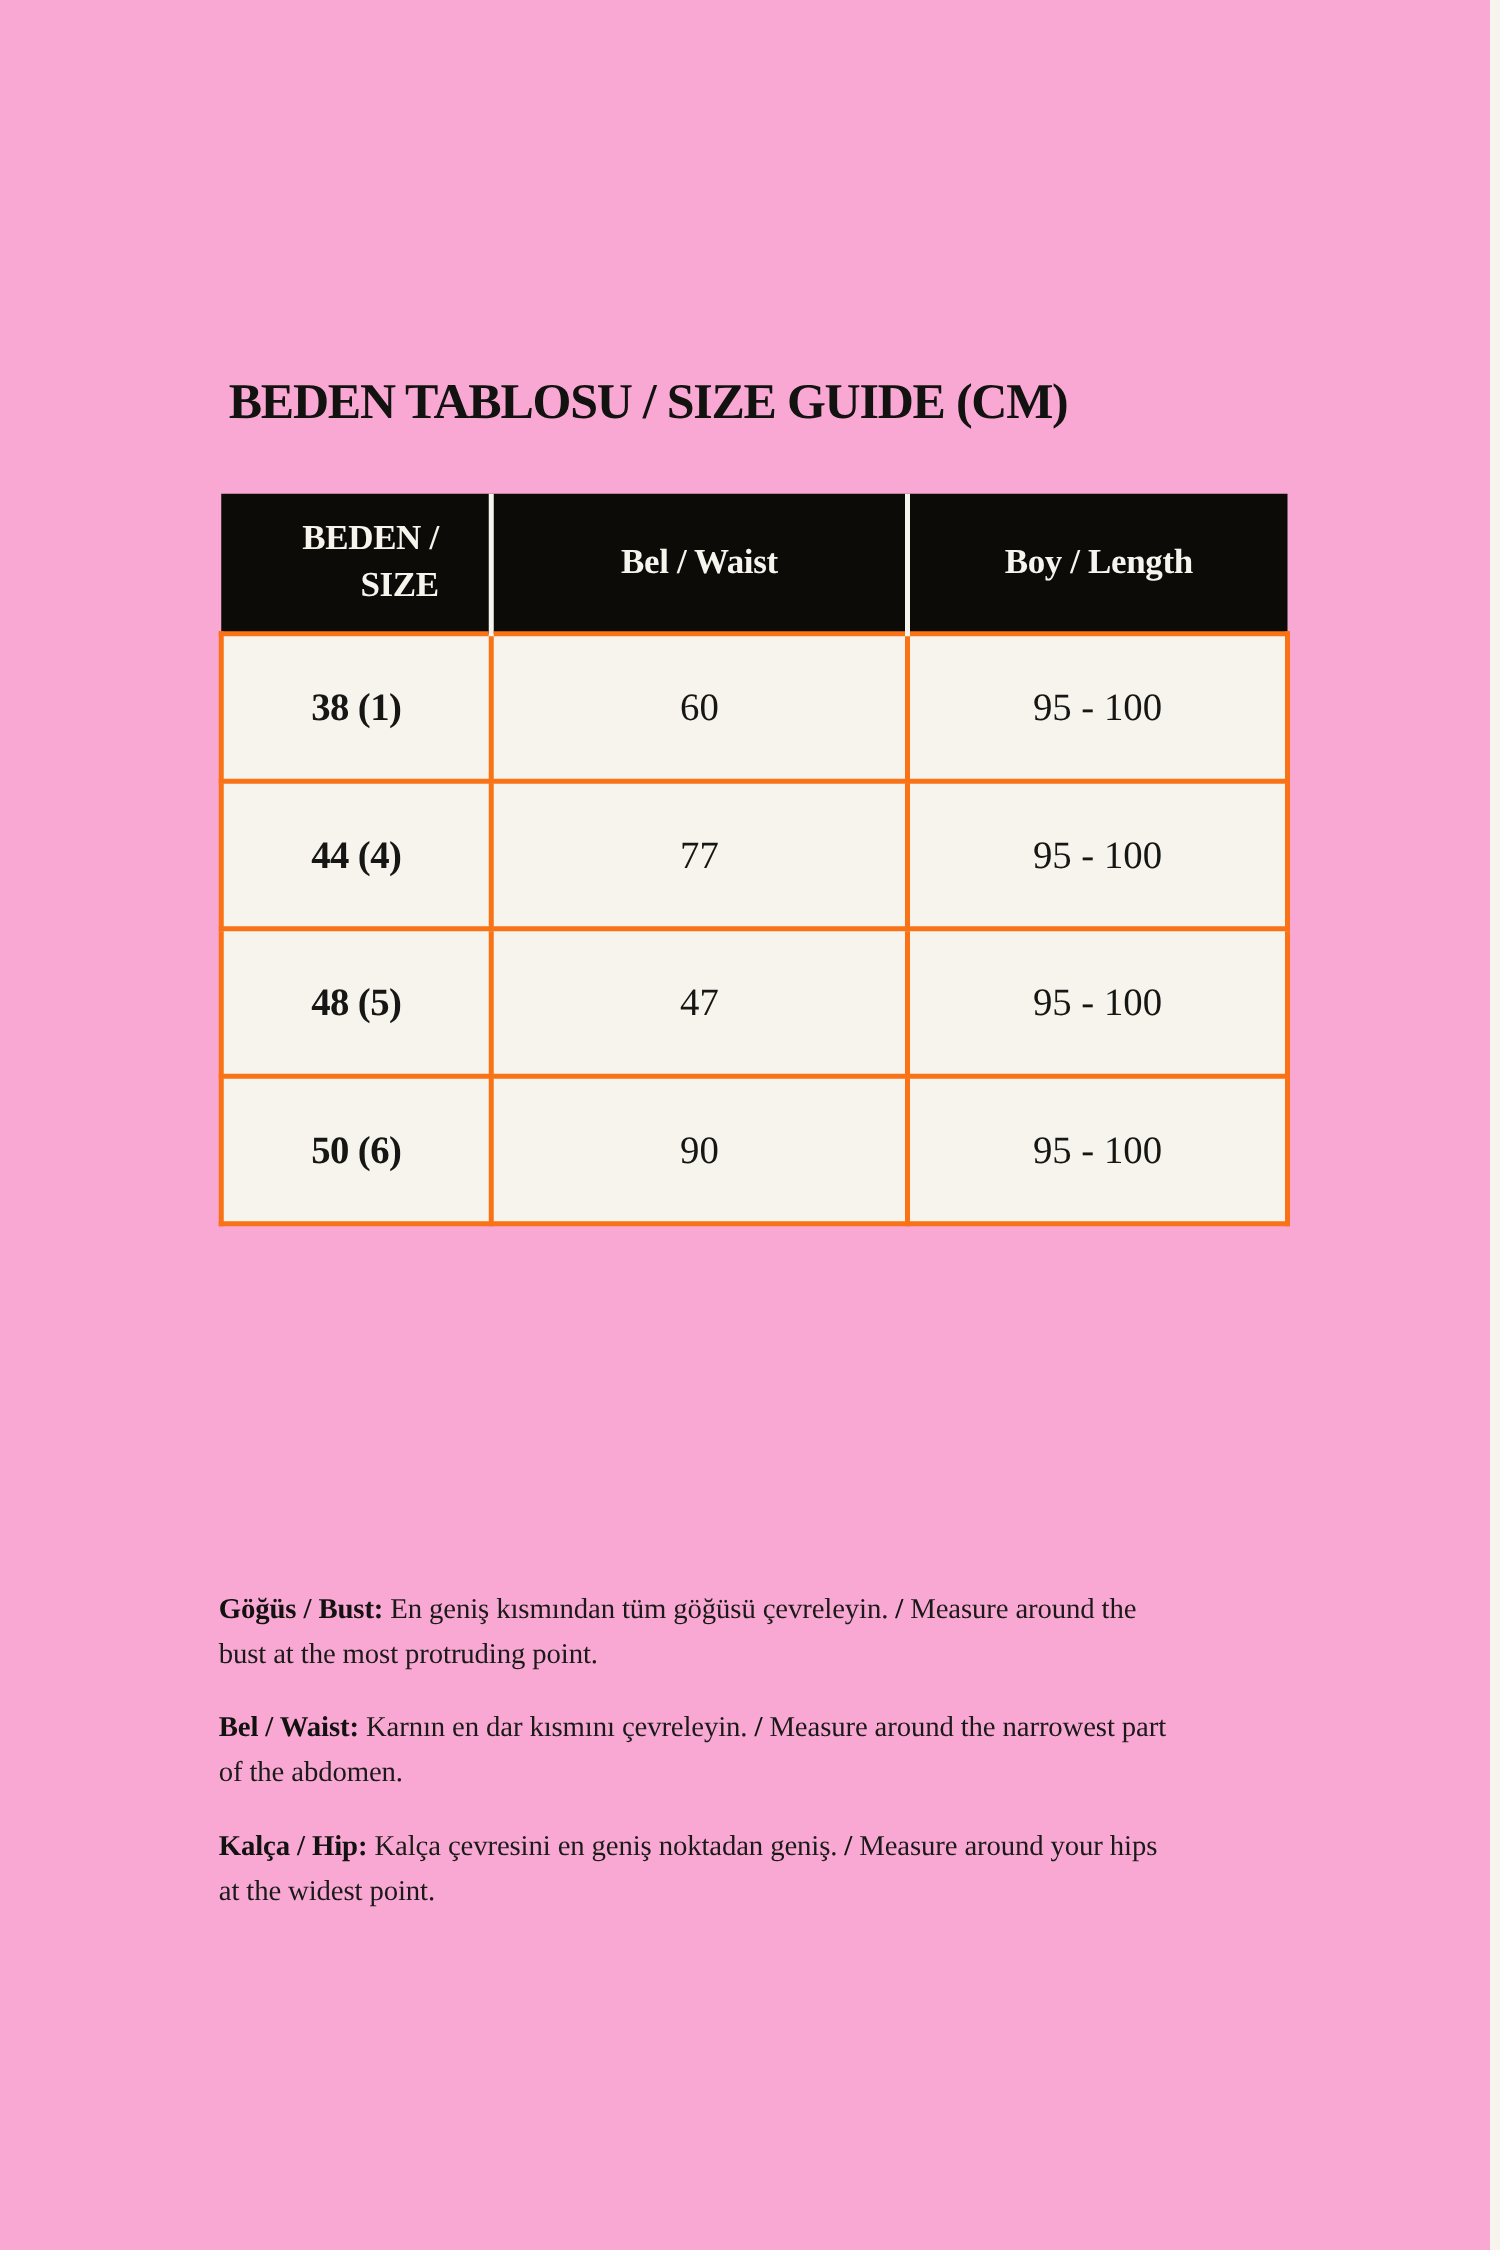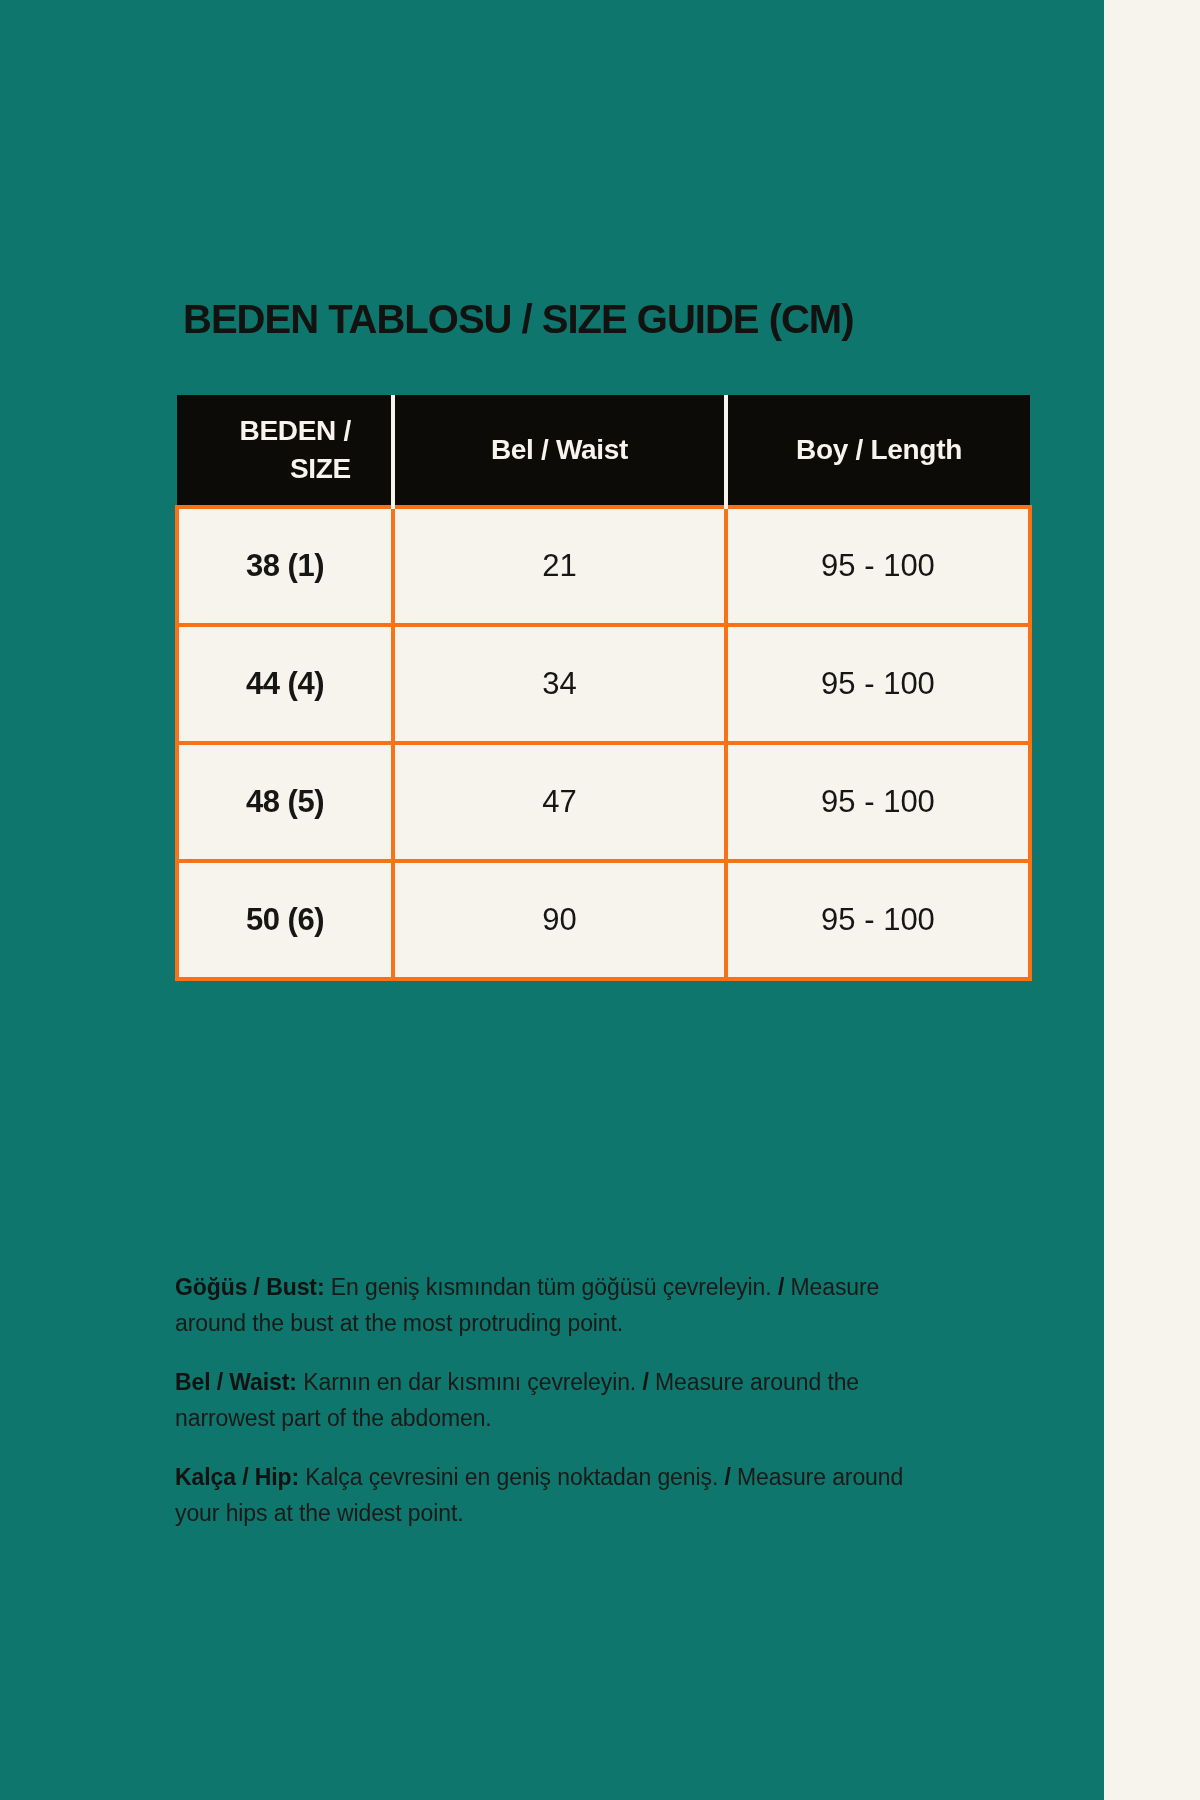--- a/index.html
+++ b/index.html
@@ -1,22 +1,22 @@
 <!DOCTYPE html>
 <html><head>
 <meta charset="utf-8">
 <style>
   * { margin: 0; padding: 0; box-sizing: border-box; }
   html, body { background: #F7F4ED; }
   .page {
     position: relative;
-    width: 1104px;
+    width: 1192px;
     height: 1800px;
-    background: #0f766e;
-    font-family: Liberation Sans, sans-serif;
+    background: #f9a8d4;
+    font-family: Liberation Serif, serif;
     color: #161616;
     overflow: hidden;
   }
   .page-title {
     position: absolute;
     left: 183px;
     top: 297px;
     font-size: 40px;
     font-weight: 700;
     letter-spacing: -1px;
@@ -93,26 +93,26 @@
     <thead>
       <tr>
         <th class="th-size">BEDEN / SIZE</th>
         <th class="divided">Bel / Waist</th>
         <th class="divided">Boy / Length</th>
       </tr>
     </thead>
     <tbody>
       <tr>
         <td class="cell-size">38 (1)</td>
-        <td class="cell-waist">21</td>
+        <td class="cell-waist">60</td>
         <td class="cell-length">95 - 100</td>
       </tr>
       <tr>
         <td class="cell-size">44 (4)</td>
-        <td class="cell-waist">34</td>
+        <td class="cell-waist">77</td>
         <td class="cell-length">95 - 100</td>
       </tr>
       <tr>
         <td class="cell-size">48 (5)</td>
         <td class="cell-waist">47</td>
         <td class="cell-length">95 - 100</td>
       </tr>
       <tr>
         <td class="cell-size">50 (6)</td>
         <td class="cell-waist">90</td>

